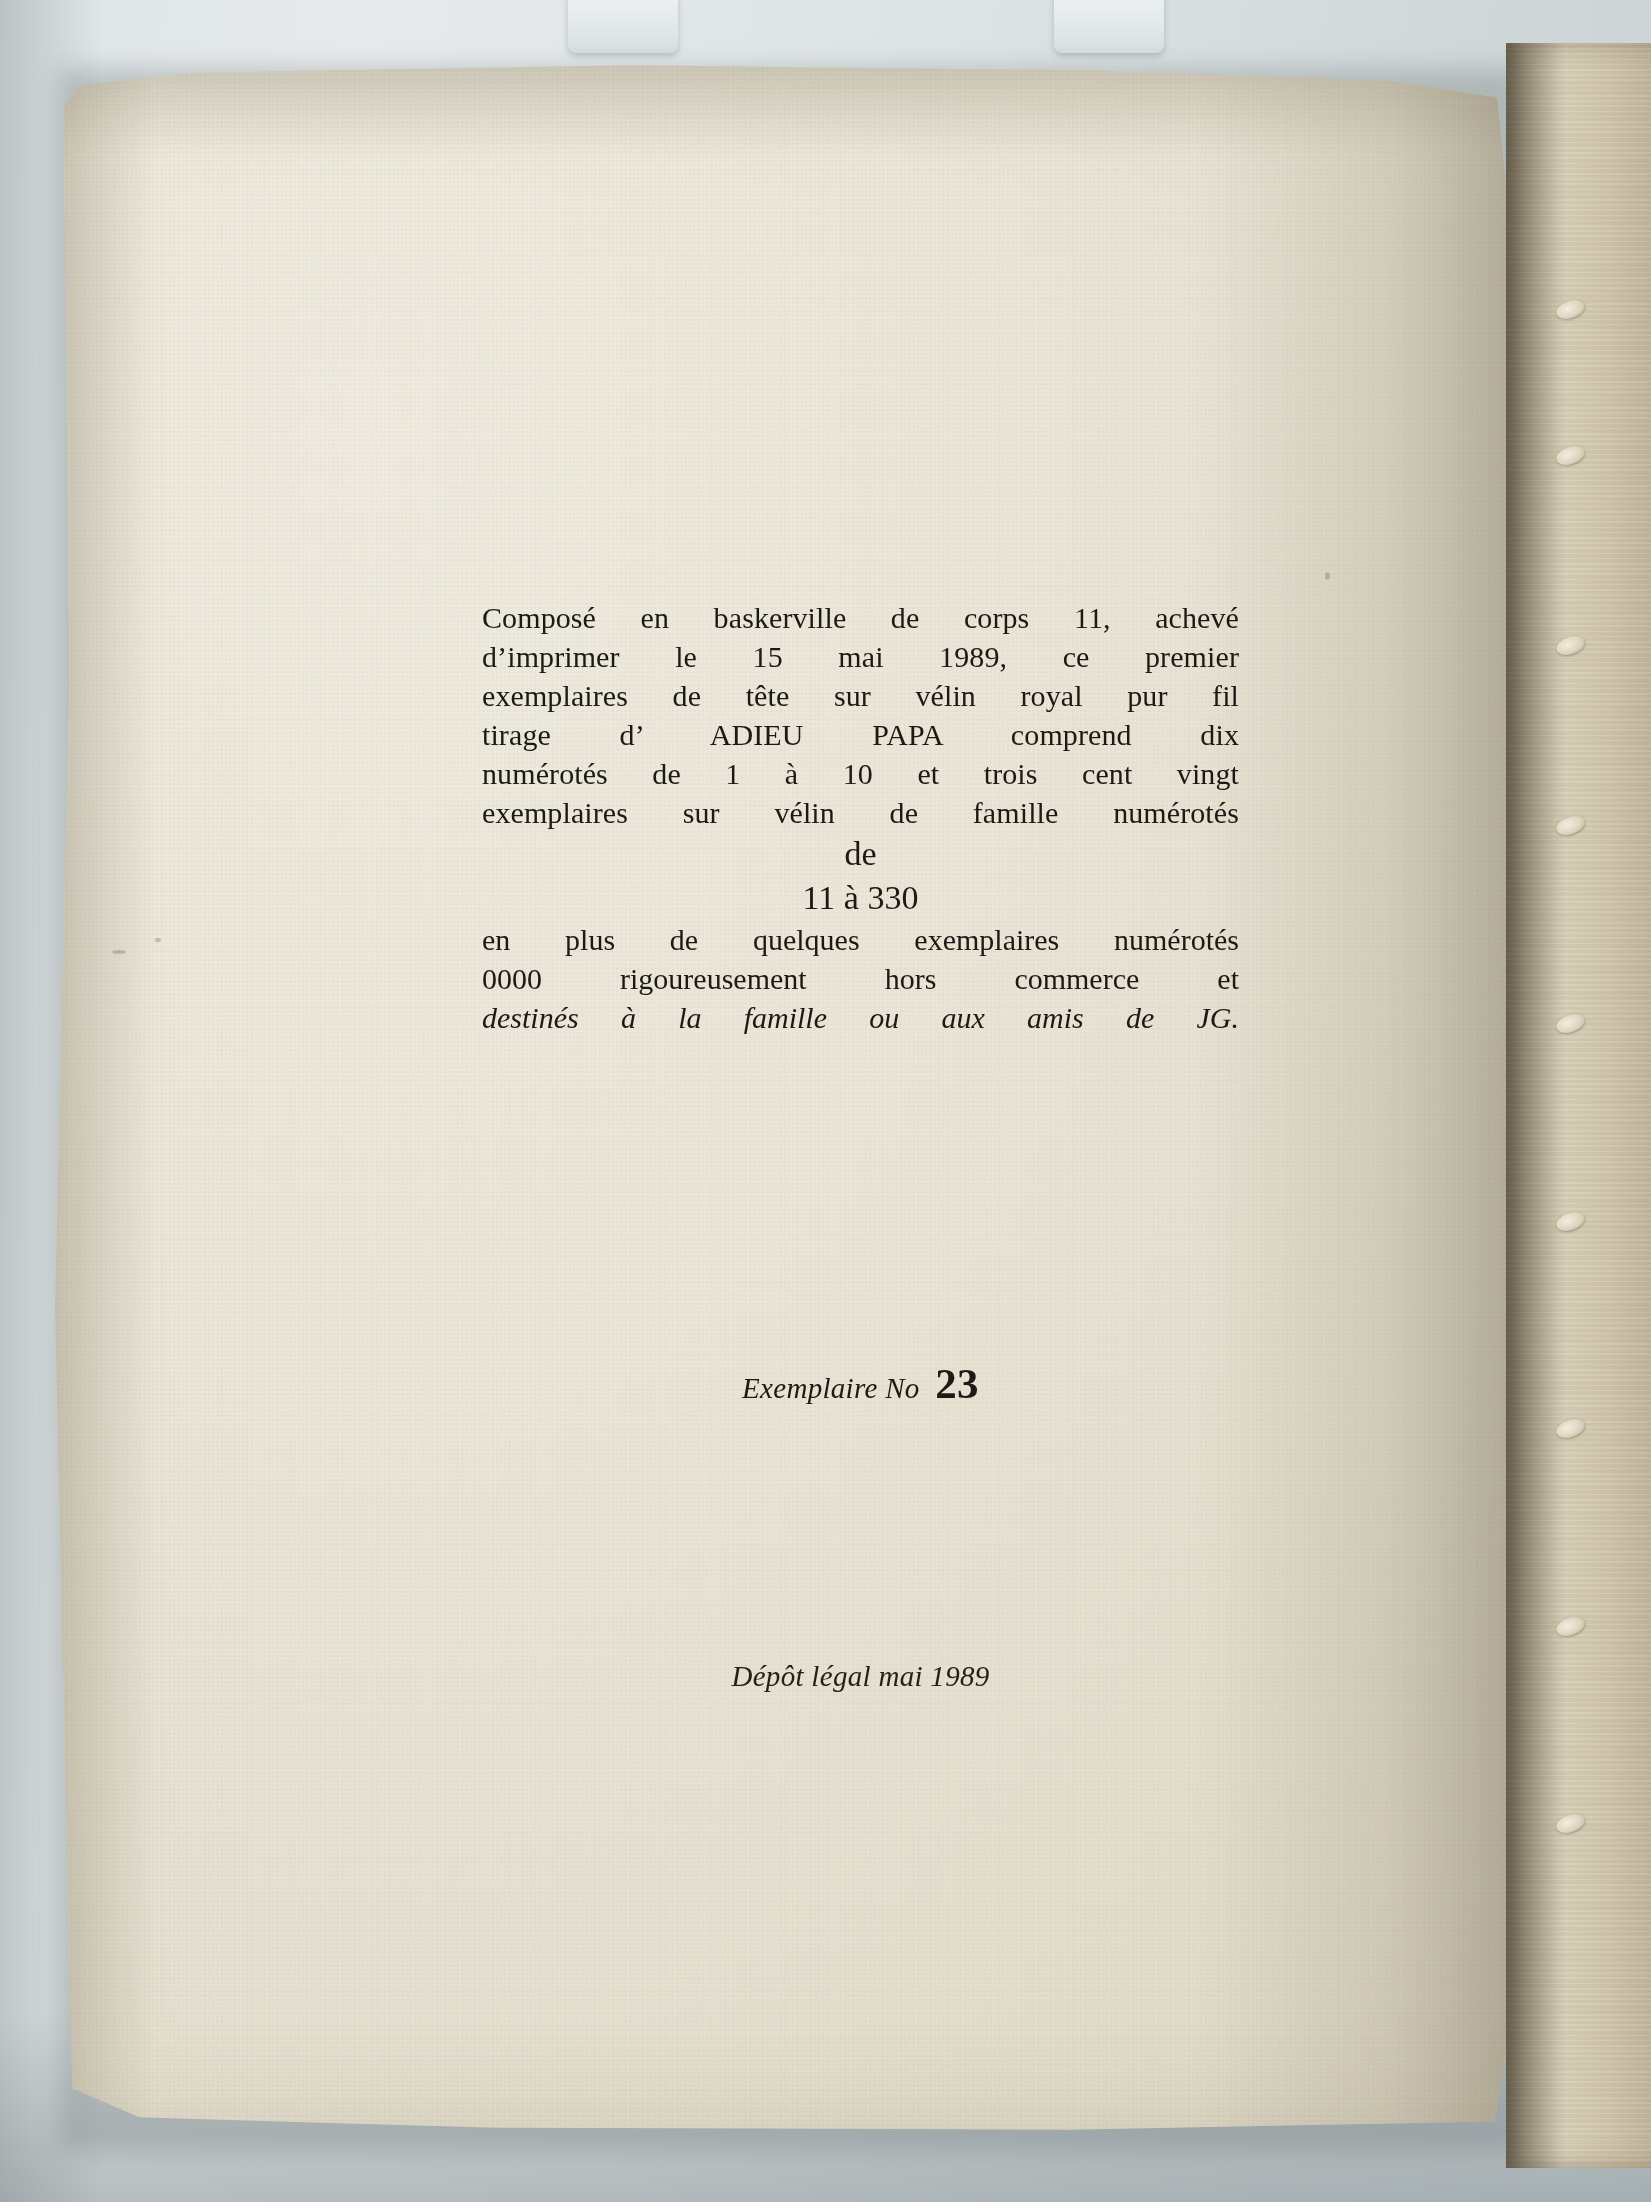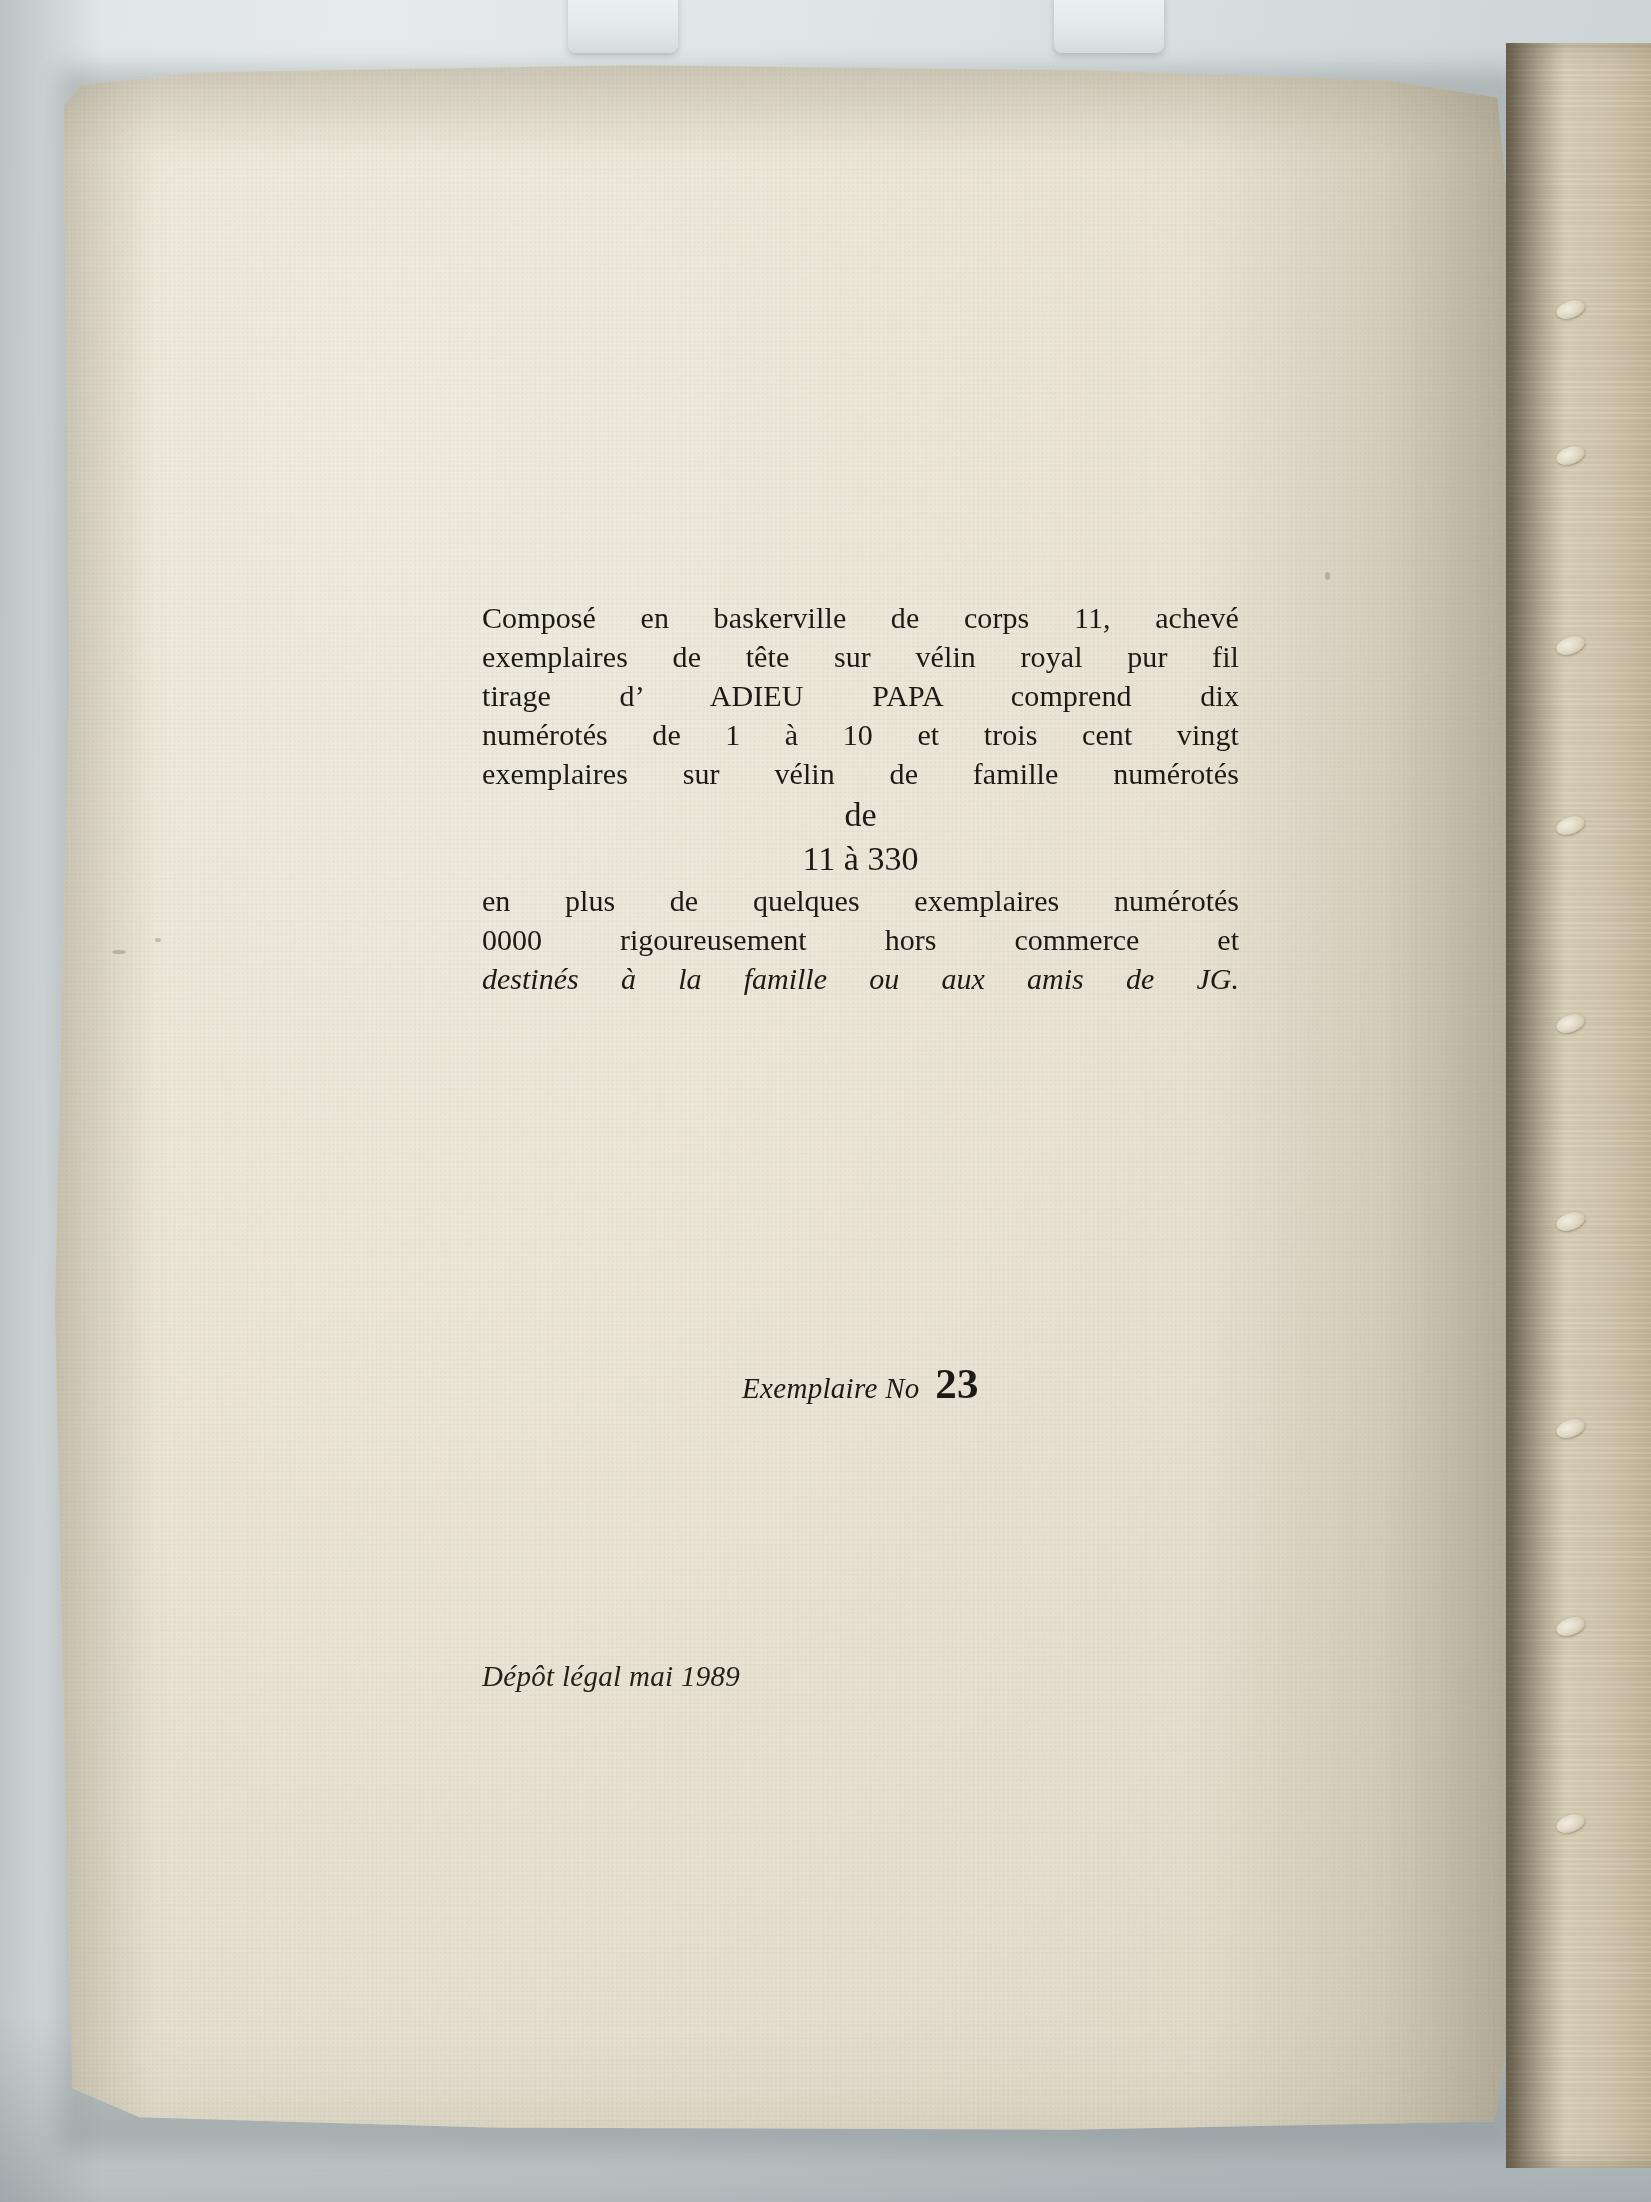--- a/index.html
+++ b/index.html
@@ -215,21 +215,21 @@
     font-weight: bold;
     margin-left: 15.5px;
     letter-spacing: 0.4px;
   }
 
   .deposit-line {
     position: absolute;
     left: 430px;
     top: 1600px;
     width: 757px;
-    text-align: left;
+    text-align: center;
     font-style: italic;
     font-size: 29px;
     color: #241f19;
     letter-spacing: 0.3px;
   }
 
   
   .speck {
     position: absolute;
     background: rgba(120,110,88,0.35);
@@ -271,20 +271,21 @@
       <div class="edge-shade-left"></div>
       <div class="edge-shade-top"></div>
       <div class="gutter-shade"></div>
 
       <div class="speck" style="left:103px;  top:878px; width:6px;  height:4.3px;"></div>
       <div class="speck" style="left:1273px; top:512px;  width:5.2px;  height:7.7px;"></div>
       <div class="speck" style="left:60px;   top:890px; width:13.8px; height:4.3px;"></div>
 
       <div class="colophon">
         <p class="para">Composé en baskerville de corps 11, achevé</p>
+        <p class="para">d’imprimer le 15 mai 1989, ce premier</p>
         <p class="para">exemplaires de tête sur vélin royal pur fil</p>
         <p class="para">tirage d’ ADIEU PAPA comprend dix</p>
         <p class="para">numérotés de 1 à 10 et trois cent vingt</p>
         <p class="para">exemplaires sur vélin de famille numérotés</p>
         <p class="line-center">de</p>
         <p class="line-center">11 à 330</p>
         <p class="para-tail">en plus de quelques exemplaires numérotés</p>
         <p class="para-tail">0000 rigoureusement hors commerce et</p>
         <p class="para-tail para-last-line">destinés à la famille ou aux amis de JG.</p>
       </div>

